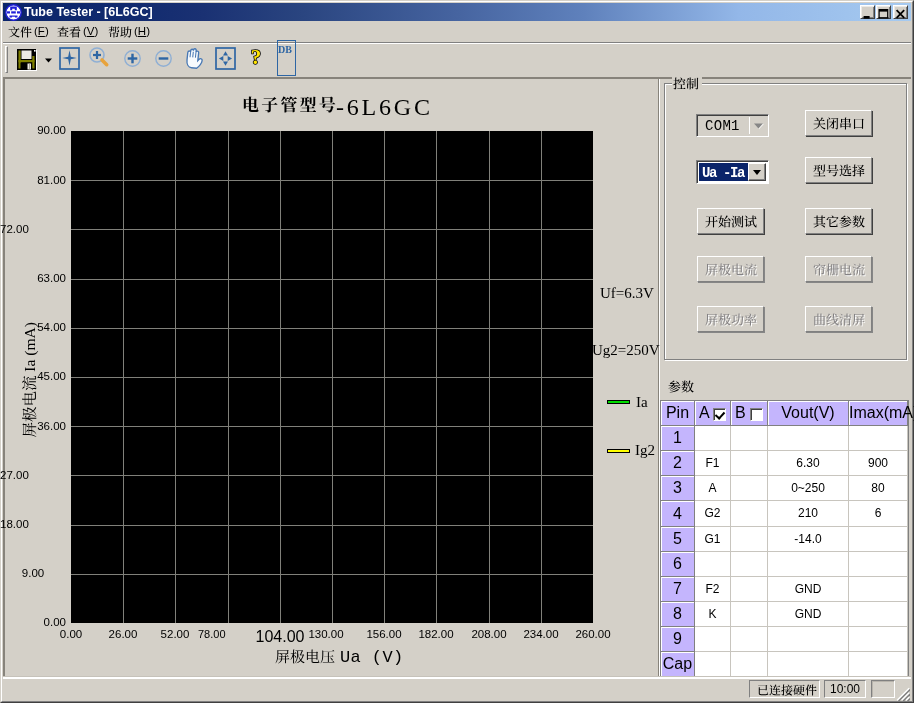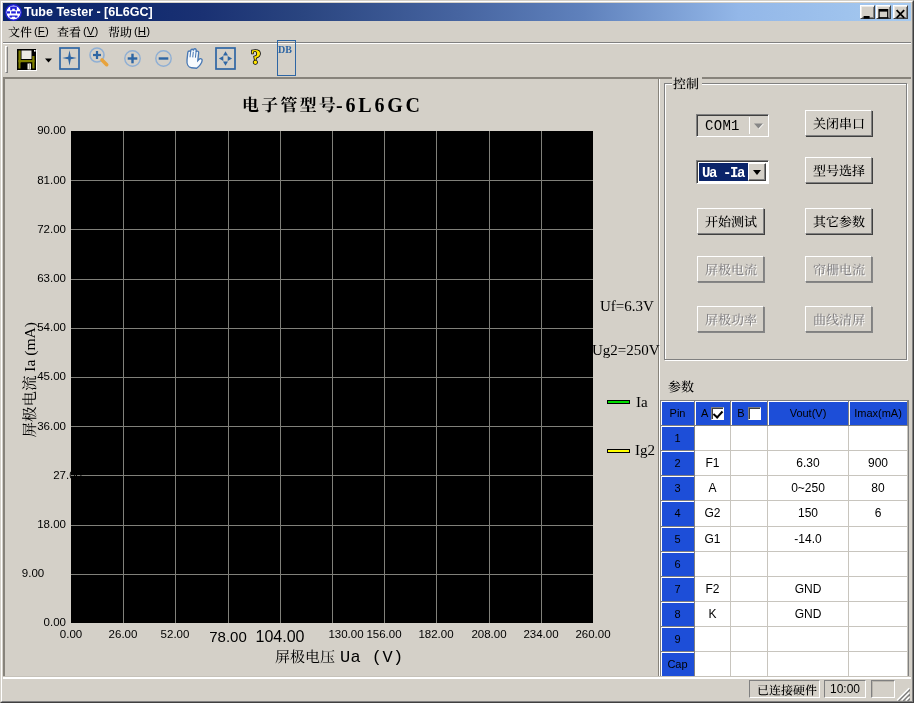--- a/index.html
+++ b/index.html
@@ -7,22 +7,22 @@
 .btn{position:absolute;width:67px;height:26px;background:#D4D0C8;
  border:1px solid;border-color:#FFFFFF #808080 #808080 #FFFFFF;
  box-shadow:1px 1px 0 #404040;}
 .btn.dis{box-shadow:1px 1px 0 #868686;}
 .tbtn{position:absolute;width:16px;height:14px;background:#D4D0C8;
  border:1px solid;border-color:#FFFFFF #404040 #404040 #FFFFFF;
  box-shadow:inset 1px 1px 0 #ECEAE6, inset -1px -1px 0 #808080;}
 .panel{position:absolute;border:1px solid;border-color:#808080 #FFFFFF #FFFFFF #808080;}
 .cell{position:absolute;background:#fff;border-right:1px solid #C8C5BE;border-bottom:1px solid #C8C5BE;
  font-size:12px;text-align:center;color:#000}
-.fcell{position:absolute;background:#1d4ed8;border-right:1px solid #808080;border-bottom:1px solid #808080;
- box-shadow:inset 1px 1px 0 #fff;font-size:11px;text-align:center;color:#000}
+.fcell{position:absolute;background:#c4b5fd;border-right:1px solid #808080;border-bottom:1px solid #808080;
+ box-shadow:inset 1px 1px 0 #fff;font-size:16px;text-align:center;color:#000}
 </style></head><body>
 <div class="abs" style="left:0;top:0;width:914px;height:703px;border:1px solid;border-color:#D4D0C8 #404040 #404040 #D4D0C8"></div>
 <div class="abs" style="left:1px;top:1px;width:912px;height:701px;border:1px solid;border-color:#fff #808080 #808080 #fff"></div>
 <div class="abs" style="left:3px;top:3px;width:908px;height:18px;background:linear-gradient(90deg,#0A246A 0%,#122B6F 15%,#1A3173 22%,#2A4580 33%,#4664A0 50%,#5F81BC 64%,#93B7E8 81%,#A6CAF0 100%)"></div>
 <svg class="abs" style="left:5px;top:4px" width="17" height="17" viewBox="0 0 17 17">
 <circle cx="8.5" cy="8.5" r="7.6" fill="#fff"></circle>
 <circle cx="8.5" cy="8.5" r="7.7" fill="none" stroke="#2020D8" stroke-width="1.4"></circle>
 <path d="M5.2 2.6 h6.6 v3.6 h-2 v-1.5 h-2.6 v1.5 h-2 Z" fill="#2020D8"></path>
 <rect x="2" y="7.3" width="3" height="2.2" fill="#2020D8"></rect>
 <rect x="6.2" y="7.3" width="4.6" height="2.2" fill="#2020D8"></rect>
@@ -114,21 +114,21 @@
 <div class="abs" style="left:3px;top:79px;width:2px;height:598px;background:#87837B"></div>
 <div class="abs" style="left:658px;top:79px;width:1px;height:598px;background:#87837B"></div>
 <div class="abs" style="left:659px;top:79px;width:1px;height:598px;background:#fff"></div>
 <svg style="position:absolute;left:242px;top:96px" width="96.0" height="17" viewBox="0 0 5650 1000" fill="#000">
     <path transform="translate(0,880) scale(1,-1)" d="M407 463H227V642H407ZM407 434V257H227V434ZM527 463V642H719V463ZM527 434H719V257H527ZM227 177V228H407V64C407 -39 454 -61 577 -61H705C920 -61 975 -40 975 18C975 41 963 56 925 70L921 226H910C887 151 868 95 853 75C844 64 833 60 817 58C797 57 761 56 715 56H591C542 56 527 66 527 97V228H719V156H739C780 156 840 179 841 187V623C861 627 875 635 881 643L766 733L709 671H527V805C552 809 562 820 563 834L407 850V671H236L107 722V137H125C176 137 227 165 227 177Z"></path>
     <path transform="translate(1130,880) scale(1,-1)" d="M141 754 150 725H694C655 676 597 610 543 563L441 572V398H39L47 370H441V65C441 50 434 44 415 44C387 44 231 53 231 53V40C299 29 329 16 352 -3C375 -22 382 -50 387 -89C543 -76 564 -27 564 57V370H936C950 370 962 375 964 386C915 428 834 489 834 489L761 398H564V531C587 535 597 543 599 558L581 560C676 601 775 659 848 706C870 707 881 710 890 719L774 820L704 754Z"></path>
     <path transform="translate(2260,880) scale(1,-1)" d="M721 800 567 854C551 774 523 694 492 644L503 634C544 652 583 678 619 711H672C690 686 704 649 702 615C772 554 860 665 737 711H946C960 711 971 716 973 727C932 764 864 817 864 817L805 740H648C659 753 671 767 681 782C703 781 717 789 721 800ZM319 800 164 855C135 745 83 637 30 570L41 561C108 595 174 644 229 711H271C286 686 296 650 293 618C359 553 456 659 326 711H490C505 711 514 716 517 727C481 761 420 811 420 811L368 739H250C260 753 270 767 279 782C302 781 315 789 319 800ZM174 598 160 597C166 547 135 499 104 480C73 466 51 439 62 403C74 366 119 357 152 375C183 394 206 439 200 503H806C803 472 799 434 793 407L700 476L649 421H360L239 467V-91H260C320 -91 356 -64 356 -57V-14H721V-75H741C778 -75 837 -54 838 -47V127C855 131 867 138 872 144L763 225L712 170H356V257H658V224H678C715 224 774 244 775 252V379C792 383 803 390 809 396L805 399C843 420 890 454 918 481C938 482 949 485 956 493L855 590L797 531H550C595 560 593 644 436 636L428 630C452 610 474 571 476 535L483 531H196C192 552 184 574 174 598ZM356 393H658V286H356ZM356 141H721V14H356Z"></path>
     <path transform="translate(3390,880) scale(1,-1)" d="M807 832V398C807 387 803 383 790 383C772 383 689 389 689 389V375C730 367 748 355 762 339C774 322 778 297 781 263C902 274 918 316 918 393V792C940 796 950 804 952 819ZM335 744V578H256L257 609V744ZM31 -30 40 -58H940C955 -58 966 -53 969 -42C925 -4 852 52 852 52L789 -30H558V154H855C870 154 881 159 884 170C841 208 770 262 770 262L709 182H558V289C585 293 593 303 594 317L445 329V550H573C586 550 596 554 598 565V411H617C657 411 705 429 705 437V750C729 754 736 763 738 775L598 788V567C562 603 500 656 500 656L445 578V744H549C563 744 573 749 576 760C536 795 471 843 471 843L414 772H53L61 744H150V609V578H32L40 550H148C143 452 118 350 25 268L34 258C204 332 245 447 255 550H335V282H355C396 282 425 293 438 301V182H122L130 154H438V-30Z"></path>
     <path transform="translate(4520,880) scale(1,-1)" d="M860 503 798 419H36L44 390H271C259 357 239 307 221 269C204 263 188 254 178 244L290 174L335 225H716C700 132 675 57 649 40C638 33 628 31 610 31C586 31 491 37 432 42L431 30C484 20 534 5 555 -14C575 -30 580 -58 579 -88C645 -89 687 -78 721 -57C777 -22 813 76 833 206C855 208 868 214 874 222L770 309L710 253H340C360 295 385 351 401 390H944C959 390 970 395 972 406C931 445 860 502 860 503ZM323 496V535H681V481H701C739 481 799 501 800 508V739C821 743 835 752 841 760L725 847L671 787H330L205 836V459H222C271 459 323 485 323 496ZM681 758V563H323V758Z"></path>
   </svg>
-<div class="abs" style="left:336px;top:94px;font-family:'Liberation Serif',serif;font-weight:bold;font-size:20px;letter-spacing:2.8px">-6L6GC</div>
+<div class="abs" style="left:336px;top:94px;font-family:'Liberation Serif',serif;font-weight:normal;font-size:24px;letter-spacing:2.8px">-6L6GC</div>
 <svg class="abs" style="left:71px;top:131px;background:#000" width="522" height="492">
     <g stroke="#80807A" stroke-width="1">
       <line x1="52.5" y1="0" x2="52.5" y2="492"></line>
       <line x1="104.5" y1="0" x2="104.5" y2="492"></line>
       <line x1="157.5" y1="0" x2="157.5" y2="492"></line>
       <line x1="209.5" y1="0" x2="209.5" y2="492"></line>
       <line x1="261.5" y1="0" x2="261.5" y2="492"></line>
       <line x1="313.5" y1="0" x2="313.5" y2="492"></line>
       <line x1="365.5" y1="0" x2="365.5" y2="492"></line>
       <line x1="418.5" y1="0" x2="418.5" y2="492"></line>
@@ -139,54 +139,54 @@
       <line x1="0" y1="197.5" x2="522" y2="197.5"></line>
       <line x1="0" y1="246.5" x2="522" y2="246.5"></line>
       <line x1="0" y1="295.5" x2="522" y2="295.5"></line>
       <line x1="0" y1="344.5" x2="522" y2="344.5"></line>
       <line x1="0" y1="394.5" x2="522" y2="394.5"></line>
       <line x1="0" y1="443.5" x2="522" y2="443.5"></line>
     </g>
   </svg>
 <div class="abs" style="left:0;top:124px;width:66px;text-align:right;font-size:11.5px">90.00</div>
 <div class="abs" style="left:0;top:174px;width:66px;text-align:right;font-size:11.5px">81.00</div>
-<div class="abs" style="left:0;top:223px;width:66px;text-align:right;font-size:11.5px">72.00</div>
+<div class="abs" style="left:0;top:223px;width:66px;text-align:left;font-size:11.5px">72.00</div>
 <div class="abs" style="left:0;top:272px;width:66px;text-align:right;font-size:11.5px">63.00</div>
 <div class="abs" style="left:0;top:321px;width:66px;text-align:right;font-size:11.5px">54.00</div>
 <div class="abs" style="left:0;top:370px;width:66px;text-align:right;font-size:11.5px">45.00</div>
 <div class="abs" style="left:0;top:420px;width:66px;text-align:right;font-size:11.5px">36.00</div>
-<div class="abs" style="left:16px;top:469px;width:66px;text-align:right;font-size:11.5px">27.00</div>
-<div class="abs" style="left:0;top:518px;width:66px;text-align:right;font-size:11.5px">18.00</div>
+<div class="abs" style="left:0;top:469px;width:66px;text-align:left;font-size:11.5px">27.00</div>
+<div class="abs" style="left:0;top:518px;width:66px;font-size:11.5px">18.00</div>
 <div class="abs" style="left:0;top:567px;width:66px;text-align:center;font-size:11.5px">9.00</div>
 <div class="abs" style="left:0;top:616px;width:66px;text-align:right;font-size:11.5px">0.00</div>
 <div class="abs" style="left:41px;top:628px;width:60px;text-align:center;font-size:11.5px">0.00</div>
 <div class="abs" style="left:93px;top:628px;width:60px;text-align:center;font-size:11.5px">26.00</div>
 <div class="abs" style="left:145px;top:628px;width:60px;text-align:center;font-size:11.5px">52.00</div>
-<div class="abs" style="left:198px;top:628px;width:60px;text-align:center;font-size:15px">78.00</div>
+<div class="abs" style="left:198px;top:628px;width:60px;font-size:11px">78.00</div>
 <div class="abs" style="left:250px;top:628px;width:60px;text-align:center;font-size:16px">104.00</div>
-<div class="abs" style="left:316px;top:628px;width:60px;text-align:center;font-size:11.5px">130.00</div>
+<div class="abs" style="left:296px;top:628px;width:60px;text-align:center;font-size:11.5px">130.00</div>
 <div class="abs" style="left:354px;top:628px;width:60px;text-align:center;font-size:11.5px">156.00</div>
 <div class="abs" style="left:406px;top:628px;width:60px;text-align:center;font-size:11.5px">182.00</div>
 <div class="abs" style="left:459px;top:628px;width:60px;text-align:center;font-size:11.5px">208.00</div>
 <div class="abs" style="left:511px;top:628px;width:60px;text-align:center;font-size:11.5px">234.00</div>
 <div class="abs" style="left:563px;top:628px;width:60px;text-align:center;font-size:11.5px">260.00</div>
 <div class="abs" style="left:-31px;top:369px;width:120px;height:17px;transform:rotate(-90deg);transform-origin:center;white-space:nowrap;font-family:'Liberation Serif',serif;font-size:15.5px;line-height:17px"><svg width="62" height="15.5" viewBox="0 0 4000 1000" fill="#000" style="vertical-align:-2.5px">
       <path transform="translate(0,880) scale(1,-1)" d="M366 573 355 565C392 534 433 478 442 434C506 387 561 519 366 573ZM222 616V751H813V616ZM157 791V545C157 341 144 118 32 -66L48 -76C211 104 222 360 222 546V587H813V550H823C844 550 876 564 877 570V739C897 744 913 751 920 759L839 820L803 781H235L157 815ZM832 471 789 416H686C720 449 756 490 778 523C800 523 811 531 815 543L717 568C704 523 682 461 660 416H260L268 387H415V276L413 228H219L228 198H410C395 105 347 12 206 -66L216 -80C402 -9 458 97 473 198H668V-77H678C711 -77 732 -62 732 -57V198H934C948 198 957 203 960 214C929 245 878 285 878 285L833 228H732V387H887C900 387 910 392 912 403C882 432 832 471 832 471ZM479 276V387H668V228H477Z"></path>
       <path transform="translate(1000,880) scale(1,-1)" d="M673 504C660 500 646 494 637 488L701 439L727 464H846C820 356 778 258 716 174C626 287 571 437 542 603L544 748H773C748 677 704 570 673 504ZM837 737C856 739 872 744 879 752L804 814L772 777H363L372 748H478C478 432 484 146 304 -64L320 -81C483 69 525 264 538 490C565 345 608 222 675 124C607 48 519 -16 407 -63L416 -78C537 -38 631 18 704 86C759 19 828 -35 914 -74C924 -45 947 -26 970 -20L972 -10C883 20 810 70 750 134C830 225 881 335 915 456C937 457 947 459 955 468L884 534L842 494H734C768 567 814 674 837 737ZM356 664 313 606H270V804C295 808 303 817 305 832L207 843V606H44L52 576H190C160 423 108 271 26 155L41 141C113 218 167 307 207 405V-79H220C243 -79 270 -64 270 -54V460C305 418 344 358 356 311C420 263 473 394 270 481V576H412C424 576 434 581 437 592C407 623 356 664 356 664Z"></path>
       <path transform="translate(2000,880) scale(1,-1)" d="M437 451H192V638H437ZM437 421V245H192V421ZM503 451V638H764V451ZM503 421H764V245H503ZM192 168V215H437V42C437 -30 470 -51 571 -51H714C922 -51 967 -41 967 -4C967 10 959 18 933 26L930 180H917C902 108 888 48 879 31C872 22 867 19 851 17C830 14 783 13 716 13H575C514 13 503 25 503 57V215H764V157H774C796 157 829 173 830 179V627C850 631 866 638 873 646L792 709L754 668H503V801C528 805 538 815 539 829L437 841V668H199L127 701V145H138C166 145 192 161 192 168Z"></path>
       <path transform="translate(3000,880) scale(1,-1)" d="M101 202C90 202 57 202 57 202V180C78 178 93 175 106 166C128 152 134 73 120 -30C122 -61 134 -79 152 -79C187 -79 206 -53 208 -10C212 71 183 117 183 162C183 185 189 216 199 246C212 290 292 507 334 623L316 627C145 256 145 256 127 223C117 202 114 202 101 202ZM52 603 43 594C85 567 137 516 153 474C226 433 264 578 52 603ZM128 825 119 816C162 785 215 729 229 683C302 639 346 787 128 825ZM534 848 524 841C557 810 593 756 598 712C661 663 720 794 534 848ZM838 377 746 387V-3C746 -44 755 -61 809 -61H857C943 -61 968 -48 968 -23C968 -11 964 -4 945 3L942 140H929C920 86 910 22 904 8C901 -1 897 -2 891 -3C887 -4 874 -4 858 -4H825C809 -4 807 0 807 12V352C826 354 836 364 838 377ZM490 375 394 385V261C394 149 370 17 230 -69L241 -83C424 -2 454 142 456 259V351C480 353 487 363 490 375ZM664 375 567 386V-55H579C602 -55 629 -42 629 -35V350C653 353 662 362 664 375ZM874 752 828 693H307L315 663H548C507 609 421 521 353 487C346 483 331 480 331 480L363 402C369 404 374 409 380 416C552 442 705 470 803 488C825 457 842 425 849 396C922 348 967 511 719 599L707 590C734 568 764 539 789 506C640 494 500 483 408 478C485 517 566 572 616 616C638 611 651 619 655 629L584 663H934C947 663 957 668 960 679C928 710 874 752 874 752Z"></path>
     </svg> Ia (mA)</div>
 <svg style="position:absolute;left:275px;top:649px;" width="60.0" height="15" viewBox="0 0 4000 1000" fill="#000">
     <path transform="translate(0,880) scale(1,-1)" d="M366 573 355 565C392 534 433 478 442 434C506 387 561 519 366 573ZM222 616V751H813V616ZM157 791V545C157 341 144 118 32 -66L48 -76C211 104 222 360 222 546V587H813V550H823C844 550 876 564 877 570V739C897 744 913 751 920 759L839 820L803 781H235L157 815ZM832 471 789 416H686C720 449 756 490 778 523C800 523 811 531 815 543L717 568C704 523 682 461 660 416H260L268 387H415V276L413 228H219L228 198H410C395 105 347 12 206 -66L216 -80C402 -9 458 97 473 198H668V-77H678C711 -77 732 -62 732 -57V198H934C948 198 957 203 960 214C929 245 878 285 878 285L833 228H732V387H887C900 387 910 392 912 403C882 432 832 471 832 471ZM479 276V387H668V228H477Z"></path>
     <path transform="translate(1000,880) scale(1,-1)" d="M673 504C660 500 646 494 637 488L701 439L727 464H846C820 356 778 258 716 174C626 287 571 437 542 603L544 748H773C748 677 704 570 673 504ZM837 737C856 739 872 744 879 752L804 814L772 777H363L372 748H478C478 432 484 146 304 -64L320 -81C483 69 525 264 538 490C565 345 608 222 675 124C607 48 519 -16 407 -63L416 -78C537 -38 631 18 704 86C759 19 828 -35 914 -74C924 -45 947 -26 970 -20L972 -10C883 20 810 70 750 134C830 225 881 335 915 456C937 457 947 459 955 468L884 534L842 494H734C768 567 814 674 837 737ZM356 664 313 606H270V804C295 808 303 817 305 832L207 843V606H44L52 576H190C160 423 108 271 26 155L41 141C113 218 167 307 207 405V-79H220C243 -79 270 -64 270 -54V460C305 418 344 358 356 311C420 263 473 394 270 481V576H412C424 576 434 581 437 592C407 623 356 664 356 664Z"></path>
     <path transform="translate(2000,880) scale(1,-1)" d="M437 451H192V638H437ZM437 421V245H192V421ZM503 451V638H764V451ZM503 421H764V245H503ZM192 168V215H437V42C437 -30 470 -51 571 -51H714C922 -51 967 -41 967 -4C967 10 959 18 933 26L930 180H917C902 108 888 48 879 31C872 22 867 19 851 17C830 14 783 13 716 13H575C514 13 503 25 503 57V215H764V157H774C796 157 829 173 830 179V627C850 631 866 638 873 646L792 709L754 668H503V801C528 805 538 815 539 829L437 841V668H199L127 701V145H138C166 145 192 161 192 168Z"></path>
     <path transform="translate(3000,880) scale(1,-1)" d="M672 307 661 299C712 253 776 174 794 112C866 64 913 220 672 307ZM810 462 763 403H592V631C616 635 626 644 628 658L527 669V403H274L282 373H527V13H181L189 -16H938C952 -16 961 -11 964 0C931 31 877 75 877 75L830 13H592V373H868C882 373 891 378 894 389C862 420 810 462 810 462ZM868 812 820 753H230L152 789V501C152 308 140 100 35 -67L50 -78C206 87 218 323 218 501V723H928C942 723 953 728 955 739C922 770 868 812 868 812Z"></path>
   </svg>
 <div class="abs" style="left:340px;top:648px;font-family:Liberation Mono, monospace;font-size:17px;letter-spacing:0.4px">Ua (V)</div>
-<div class="abs" style="left:600px;top:298px;font-family:'Liberation Serif',serif;font-size:15px">Uf=6.3V</div>
+<div class="abs" style="left:600px;top:285px;font-family:'Liberation Serif',serif;font-size:15px">Uf=6.3V</div>
 <div class="abs" style="left:592px;top:342px;font-family:'Liberation Serif',serif;font-size:15px">Ug2=250V</div>
 <div class="abs" style="left:607px;top:400px;width:23px;height:4px;background:#00DC00;border:1px solid #000"></div>
 <div class="abs" style="left:636px;top:394px;font-family:'Liberation Serif',serif;font-size:15px">Ia</div>
 <div class="abs" style="left:607px;top:449px;width:23px;height:4px;background:#FFFF00;border:1px solid #000"></div>
 <div class="abs" style="left:635px;top:442px;font-family:'Liberation Serif',serif;font-size:15px">Ig2</div>
 <div class="abs" style="left:664px;top:83px;width:243px;height:277px;border:1px solid #808080;box-shadow:1px 1px 0 #fff, inset 1px 1px 0 #fff"></div>
 <div class="abs" style="left:672px;top:76px;width:30px;height:14px;background:#D4D0C8"></div>
 <svg style="position:absolute;left:673px;top:77px;" width="26.0" height="13" viewBox="0 0 2000 1000" fill="#000">
     <path transform="translate(0,880) scale(1,-1)" d="M645 556 543 606C498 501 428 404 364 348L376 335C458 378 542 450 605 543C625 539 639 546 645 556ZM569 841 558 834C592 798 627 737 630 686C704 626 781 779 569 841ZM310 674 267 613H249V803C273 806 283 815 286 829L172 842V613H36L44 584H172V374C110 352 57 334 26 326L65 230C75 234 84 245 87 257L172 306V40C172 26 167 20 149 20C129 20 33 27 33 27V11C77 5 100 -5 115 -19C128 -32 134 -54 137 -80C237 -69 249 -31 249 31V352L390 441L384 455L249 402V584H363H368C354 569 348 550 357 533C372 507 411 510 429 532C446 551 454 589 449 639H848L820 532C788 554 745 575 690 594L680 586C738 531 818 440 848 374C916 337 957 430 837 520C866 550 908 597 931 626C950 627 962 629 969 636L889 714L844 669H444C441 685 436 702 430 719H414C419 679 404 629 386 603C356 634 310 674 310 674ZM817 377 765 311H405L413 282H604V-11H327L335 -40H941C956 -40 965 -35 968 -24C932 9 873 55 873 55L820 -11H684V282H885C899 282 909 287 912 298C876 332 817 377 817 377Z"></path>
     <path transform="translate(1000,880) scale(1,-1)" d="M661 758V127H675C702 127 733 143 733 153V720C758 724 766 733 768 747ZM840 823V31C840 17 835 11 818 11C799 11 703 18 703 18V3C746 -3 770 -12 784 -24C798 -38 803 -57 805 -81C903 -71 915 -35 915 25V784C940 787 950 797 952 811ZM87 360V-12H99C129 -12 162 5 162 12V330H283V-80H298C327 -80 360 -62 360 -51V330H483V100C483 88 480 84 468 84C454 84 405 88 405 88V72C432 67 446 59 454 48C463 36 466 16 467 -7C549 2 559 35 559 92V316C579 319 595 329 601 336L510 403L473 360H360V479H601C615 479 624 484 627 495C592 526 537 570 537 570L488 507H360V641H570C584 641 594 646 596 657C563 689 507 733 507 733L459 670H360V796C385 800 393 810 395 825L283 836V670H172C188 698 202 727 215 757C237 757 247 765 251 776L141 809C122 709 87 607 50 540L65 531C97 560 128 598 155 641H283V507H31L38 479H283V360H167L87 394Z"></path>
@@ -342,21 +342,21 @@
 <div class="cell" style="left:768px;top:451px;width:81px;height:25px;line-height:24px">6.30</div>
 <div class="cell" style="left:849px;top:451px;width:59px;height:25px;line-height:24px">900</div>
 <div class="fcell" style="left:661px;top:476px;width:34px;height:25px;line-height:24px">3</div>
 <div class="cell" style="left:695px;top:476px;width:36px;height:25px;line-height:24px">A</div>
 <div class="cell" style="left:731px;top:476px;width:37px;height:25px;line-height:24px"></div>
 <div class="cell" style="left:768px;top:476px;width:81px;height:25px;line-height:24px">0~250</div>
 <div class="cell" style="left:849px;top:476px;width:59px;height:25px;line-height:24px">80</div>
 <div class="fcell" style="left:661px;top:501px;width:34px;height:26px;line-height:25px">4</div>
 <div class="cell" style="left:695px;top:501px;width:36px;height:26px;line-height:25px">G2</div>
 <div class="cell" style="left:731px;top:501px;width:37px;height:26px;line-height:25px"></div>
-<div class="cell" style="left:768px;top:501px;width:81px;height:26px;line-height:25px">150</div>
+<div class="cell" style="left:768px;top:501px;width:81px;height:26px;line-height:25px">210</div>
 <div class="cell" style="left:849px;top:501px;width:59px;height:26px;line-height:25px">6</div>
 <div class="fcell" style="left:661px;top:527px;width:34px;height:25px;line-height:24px">5</div>
 <div class="cell" style="left:695px;top:527px;width:36px;height:25px;line-height:24px">G1</div>
 <div class="cell" style="left:731px;top:527px;width:37px;height:25px;line-height:24px"></div>
 <div class="cell" style="left:768px;top:527px;width:81px;height:25px;line-height:24px">-14.0</div>
 <div class="cell" style="left:849px;top:527px;width:59px;height:25px;line-height:24px"></div>
 <div class="fcell" style="left:661px;top:552px;width:34px;height:25px;line-height:24px">6</div>
 <div class="cell" style="left:695px;top:552px;width:36px;height:25px;line-height:24px"></div>
 <div class="cell" style="left:731px;top:552px;width:37px;height:25px;line-height:24px"></div>
 <div class="cell" style="left:768px;top:552px;width:81px;height:25px;line-height:24px"></div>

